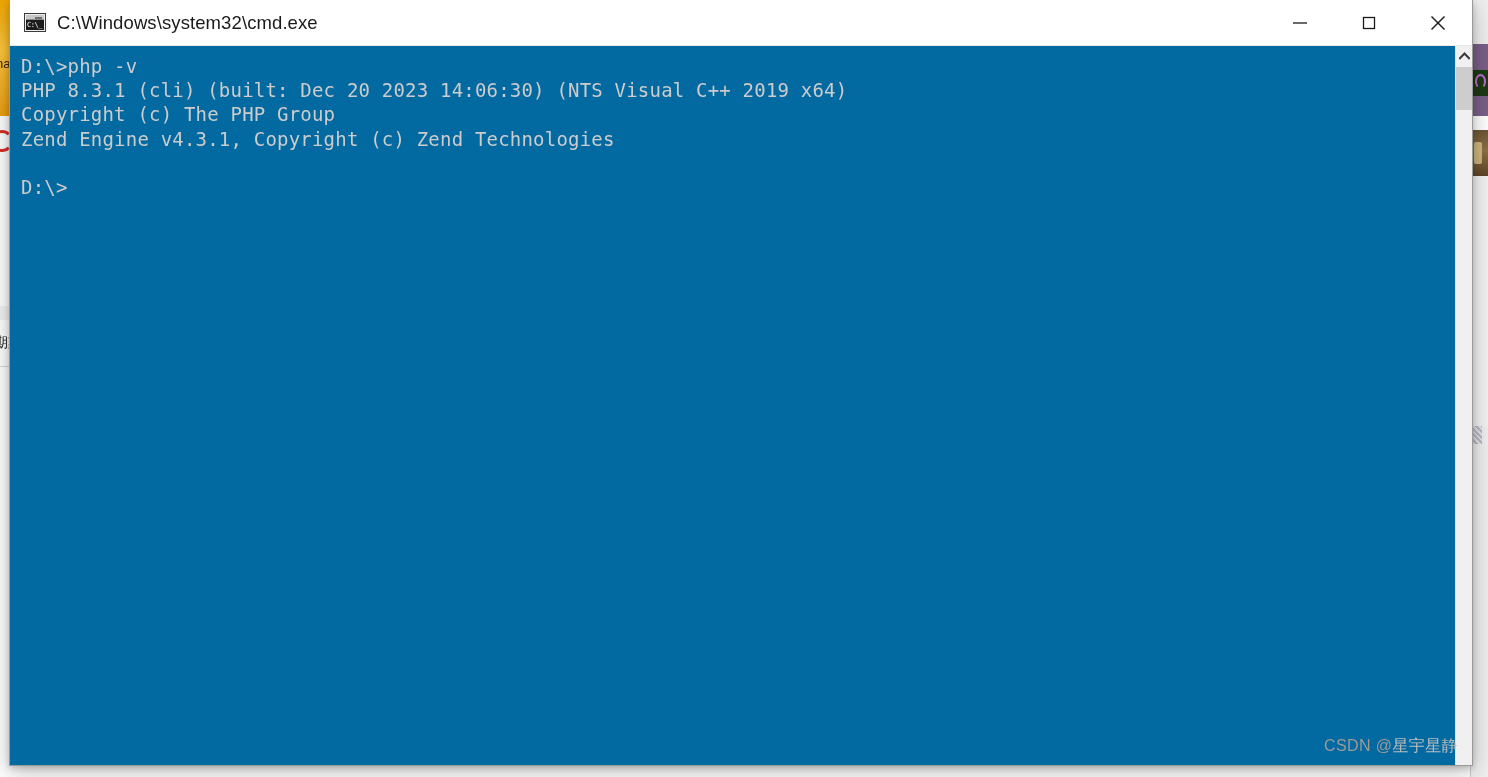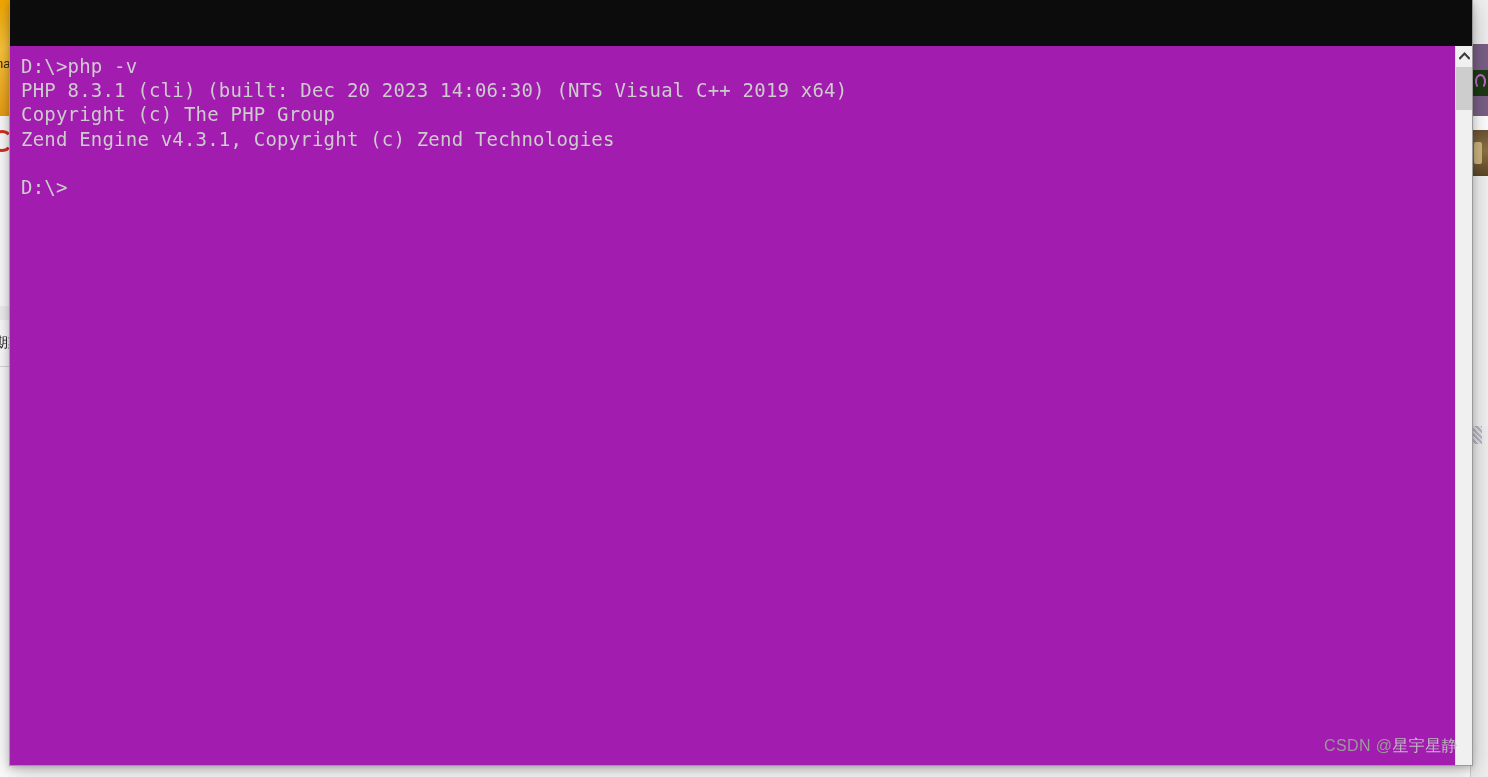--- a/index.html
+++ b/index.html
@@ -241,21 +241,21 @@
   }
   .win-btn svg { display: block; }
 
   
   #terminal {
     position: absolute;
     left: 0;
     top: 46px;
     right: 0;
     bottom: 0;
-    background: #a21caf;
+    background: #0369a1;
     overflow: hidden;
     padding-left: 36px;
   }
 
   #terminal-text {
     position: absolute;
     left: 11px;
     top: 8px;
     font-family: "DejaVu Sans Mono", "Liberation Mono", monospace;
     font-size: 19px;
@@ -332,20 +332,54 @@
   <div class="bg-right-gap"></div>
   <div class="bg-right-thumb2">
       <span class="blob"></span>
     </div>
   <div class="bg-right-small"></div>
   <div class="bg-right-divider"></div>
 </div>
 
 <div id="cmd-window">
 
+  <div id="title-bar">
+
+    <div id="cmd-icon">
+      <div class="icon-titlebar">
+        <div class="icon-dots"></div>
+      </div>
+      <div class="icon-screen">C:\_</div>
+    </div>
+
+    <div id="title-text">C:\Windows\system32\cmd.exe</div>
+
+    <div id="window-controls">
+
+      <div class="win-btn">
+        <svg width="26" height="26" viewBox="0 0 26 26" aria-hidden="true">
+          <line x1="6" y1="13" x2="20" y2="13" stroke="#1a1a1a" stroke-width="1.3"></line>
+        </svg>
+      </div>
+
+      <div class="win-btn">
+        <svg width="26" height="26" viewBox="0 0 26 26" aria-hidden="true">
+          <rect x="7.5" y="7.5" width="11" height="11" fill="none" stroke="#1a1a1a" stroke-width="1.3"></rect>
+        </svg>
+      </div>
+
+      <div class="win-btn">
+        <svg width="26" height="26" viewBox="0 0 26 26" aria-hidden="true">
+          <line x1="6.5" y1="6.5" x2="19.5" y2="19.5" stroke="#1a1a1a" stroke-width="1.4"></line>
+          <line x1="19.5" y1="6.5" x2="6.5" y2="19.5" stroke="#1a1a1a" stroke-width="1.4"></line>
+        </svg>
+      </div>
+
+    </div>
+  </div>
 
   <div id="terminal">
     <div id="terminal-text">D:\&gt;php -v
 PHP 8.3.1 (cli) (built: Dec 20 2023 14:06:30) (NTS Visual C++ 2019 x64)
 Copyright (c) The PHP Group
 Zend Engine v4.3.1, Copyright (c) Zend Technologies
 
 D:\&gt;</div>
   </div>
 

